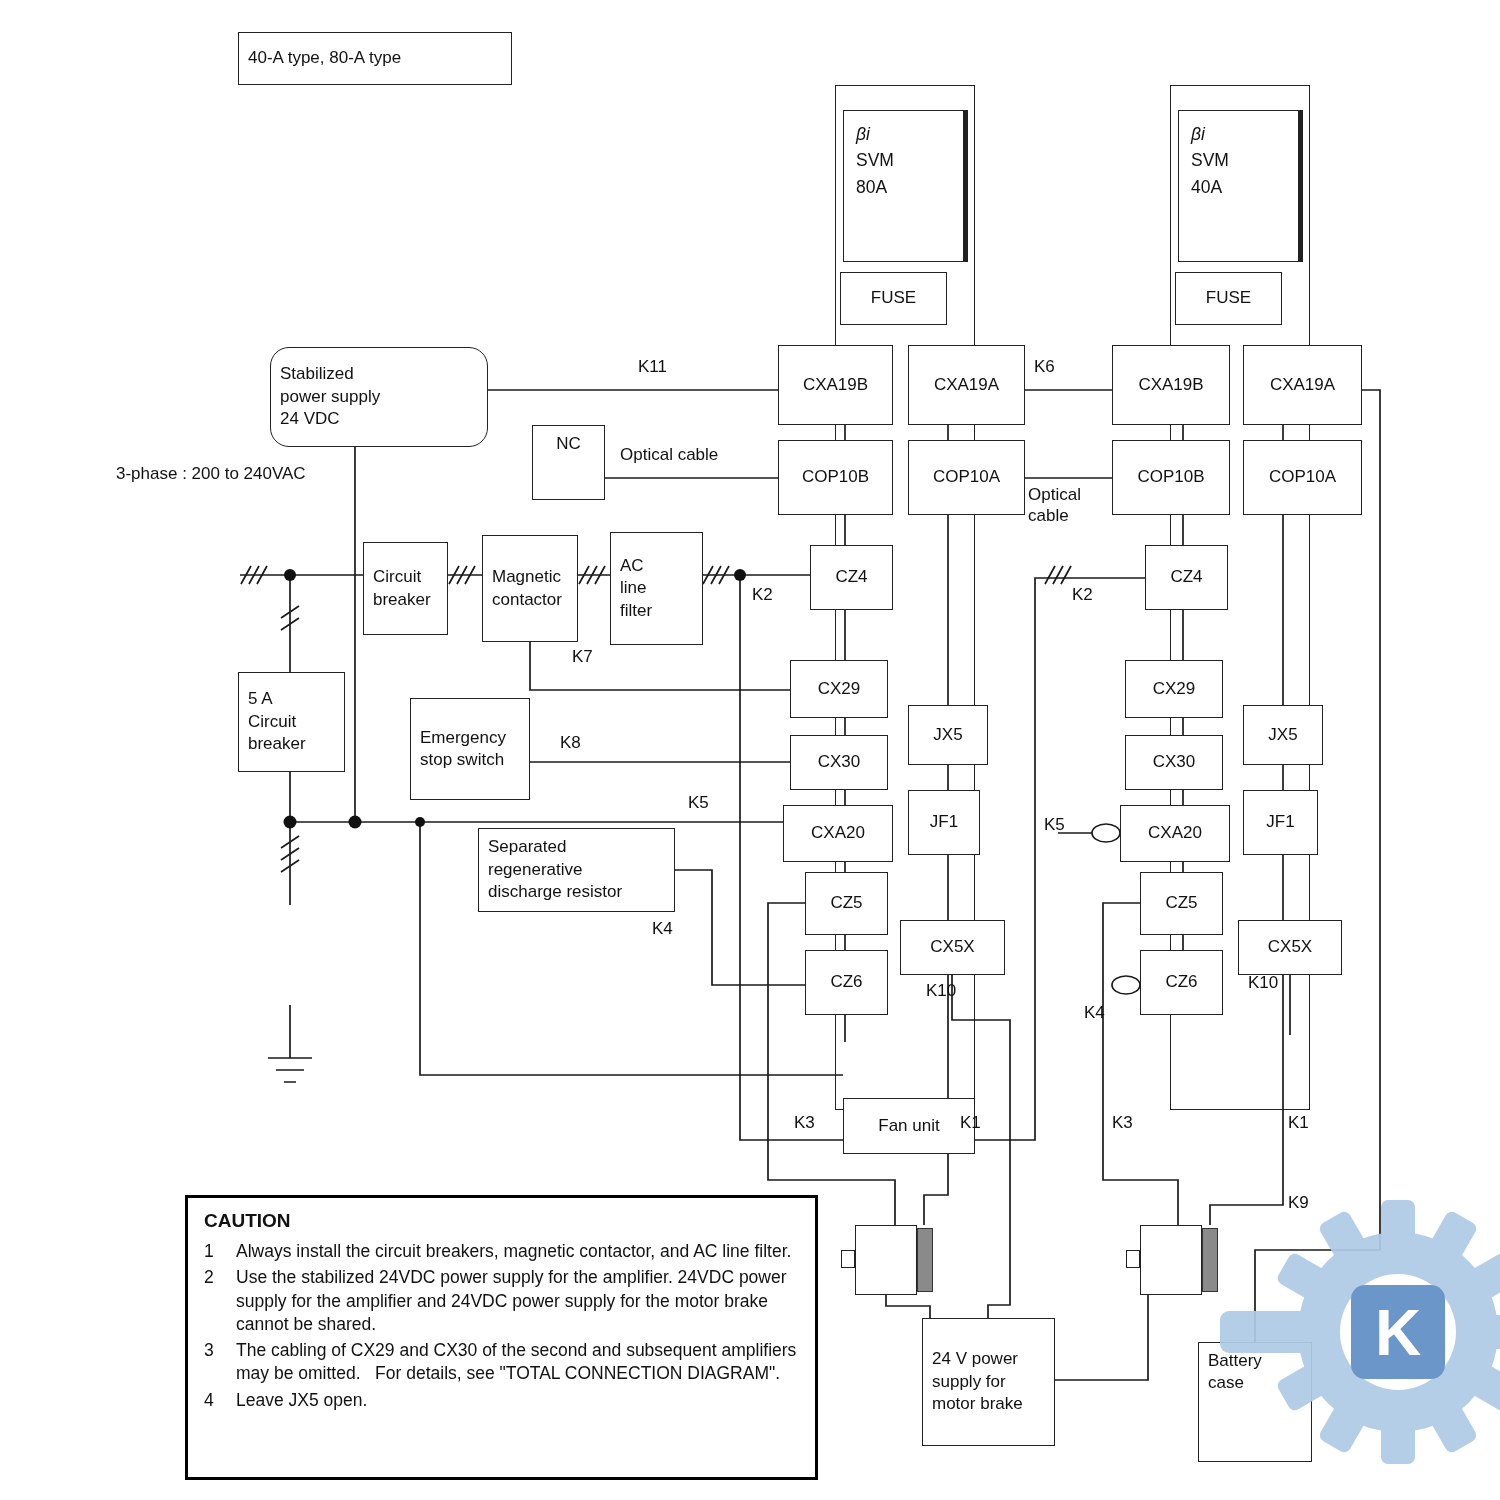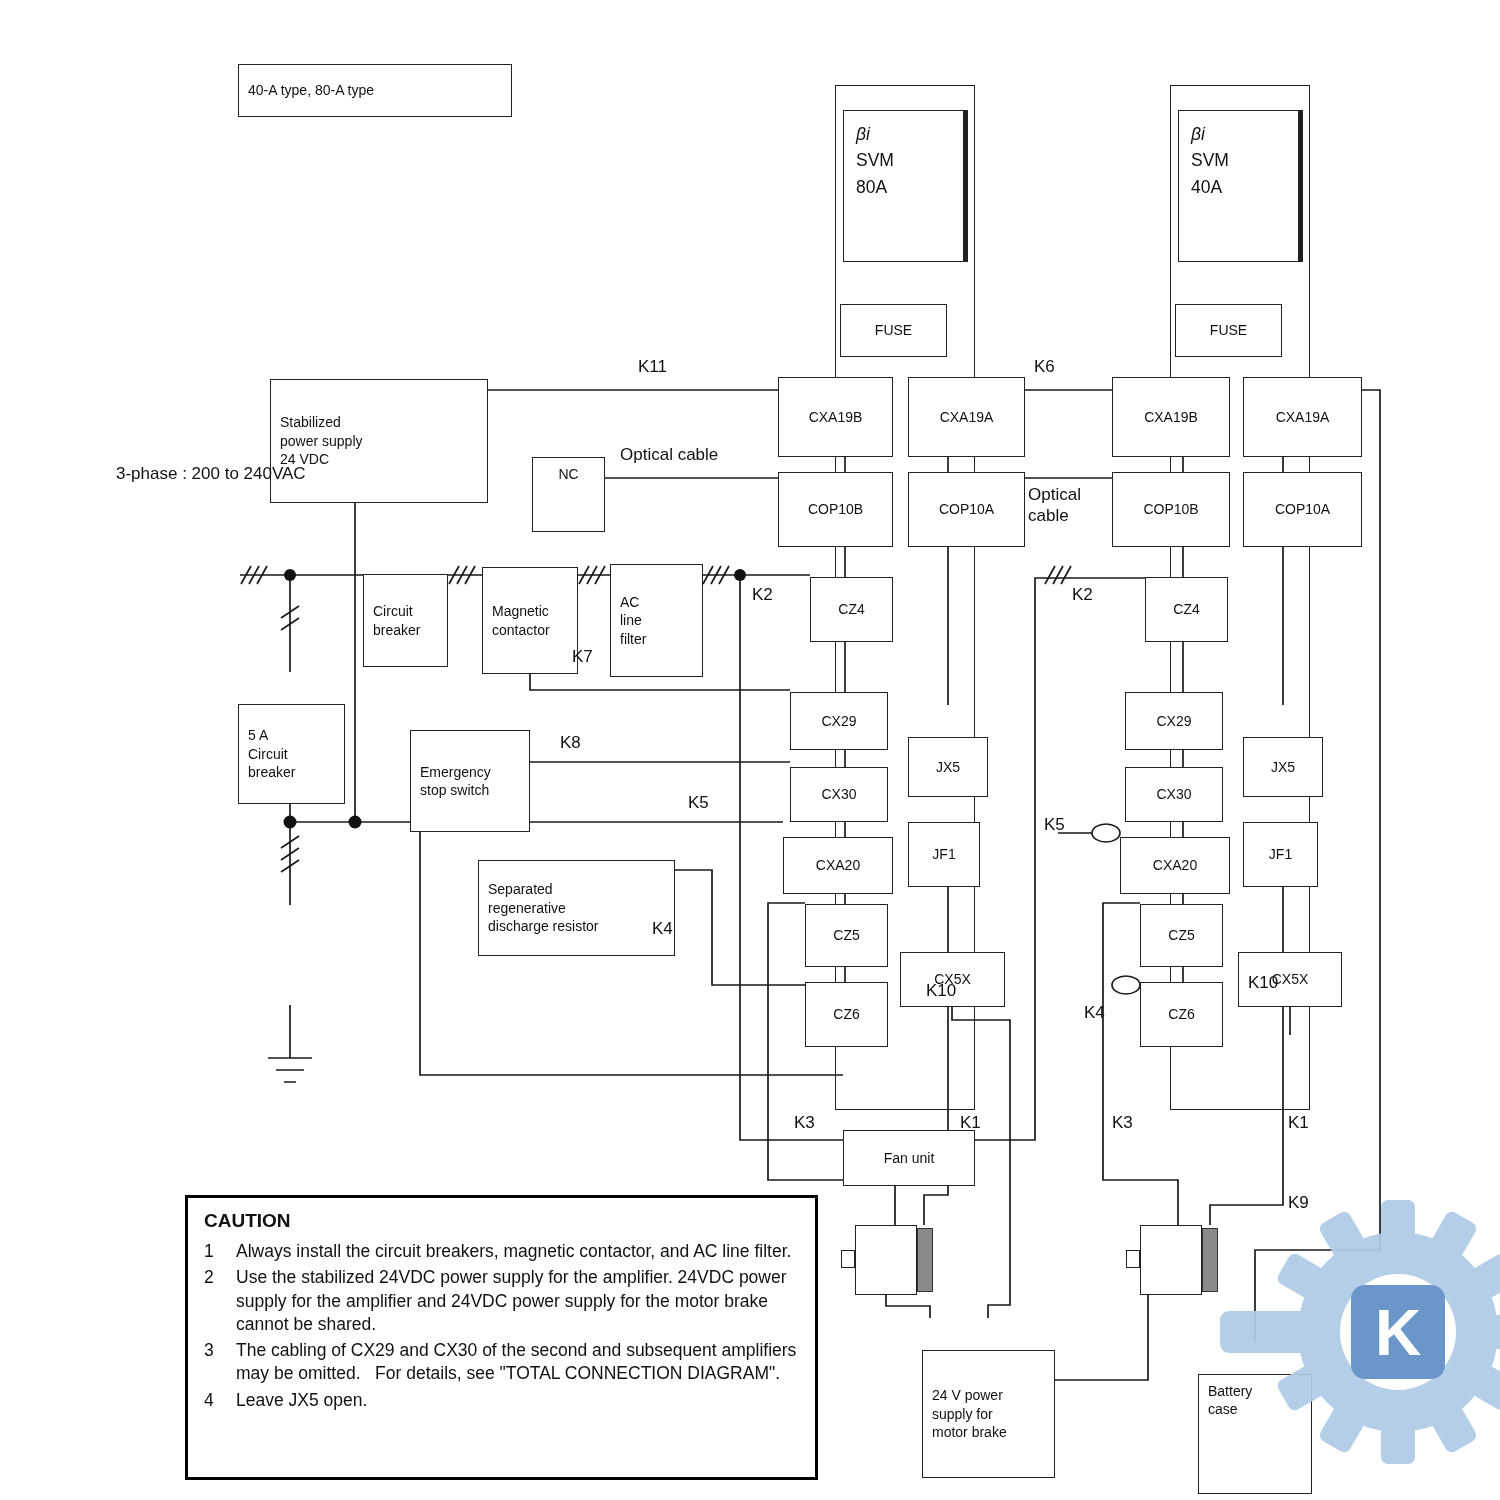--- a/index.html
+++ b/index.html
@@ -4,21 +4,21 @@
 <style>
   html,body{margin:0;padding:0;background:#fff;}
   .stage{position:relative;width:1500px;height:1500px;background:#fff;overflow:hidden;
          font-family:"Liberation Sans",sans-serif;color:#111;}
   svg.wires{position:absolute;left:0;top:0;}
   .w{stroke:#1a1a1a;stroke-width:1.7;fill:none;}
   .dot{fill:#111;stroke:none;}
   .frame{position:absolute;border:1.7px solid #222;background:transparent;box-sizing:border-box;}
   .box{position:absolute;background:#fff;border:1.7px solid #222;box-sizing:border-box;
        display:flex;align-items:center;justify-content:center;text-align:center;
-       font-size:14px;line-height:1.32;white-space:pre-line;margin-top:32px;}
+       font-size:17px;line-height:1.32;white-space:pre-line;}
   .box.l{justify-content:flex-start;text-align:left;padding-left:9px;padding-right:4px;}
   .box.tl{align-items:flex-start;padding-top:7px;}
   .svm{position:absolute;background:#fff;border:1.7px solid #222;border-right:5px solid #222;
        box-sizing:border-box;display:block;padding:10px 0 0 12px;font-size:17.5px;
        line-height:1.5;white-space:pre-line;}
   .svm::first-line{font-style:italic;}
   .lbl{position:absolute;font-size:17px;white-space:pre-line;line-height:1.25;}
   .motor{position:absolute;background:#fff;border:1.7px solid #222;box-sizing:border-box;}
   .enc{position:absolute;background:#8a8a8a;border:1px solid #333;box-sizing:border-box;}
   .caution{position:absolute;left:185px;top:1195px;width:633px;height:285px;border:3px solid #000;
@@ -78,37 +78,37 @@
     <circle class="dot" cx="740" cy="575" r="6"></circle>
     <circle class="dot" cx="290" cy="822" r="6.5"></circle>
     <circle class="dot" cx="355" cy="822" r="6.5"></circle>
     <circle class="dot" cx="420" cy="822" r="5"></circle>
   </svg>
 
   <div class="frame" style="left:835px;top:85px;width:140px;height:1025px;"></div>
   <div class="frame" style="left:1170px;top:85px;width:140px;height:1025px;"></div>
 
   <div class="box l" style="left:238px;top:32px;width:274px;height:53px;">40-A type, 80-A type</div>
-  <div class="box l" style="left:270px;top:347px;width:218px;height:124px;">Stabilized
+  <div class="box l" style="left:270px;top:347px;width:218px;height:100px;border-radius:19px;">Stabilized
 power supply
 24 VDC</div>
   <div class="box tl" style="left:532px;top:425px;width:73px;height:75px;">NC</div>
   <div class="box l" style="left:363px;top:542px;width:85px;height:93px;">Circuit
 breaker</div>
   <div class="box l" style="left:610px;top:532px;width:93px;height:113px;">AC
 line
 filter</div>
   <div class="box l" style="left:482px;top:535px;width:96px;height:107px;">Magnetic
 contactor</div>
   <div class="box l" style="left:238px;top:672px;width:107px;height:100px;">5 A
 Circuit
 breaker</div>
   <div class="box l" style="left:410px;top:698px;width:120px;height:102px;">Emergency
 stop switch</div>
-  <div class="box l" style="left:478px;top:828px;width:197px;height:96px;">Separated
+  <div class="box l" style="left:478px;top:828px;width:197px;height:84px;">Separated
 regenerative
 discharge resistor</div>
 
   <div class="svm" style="left:843px;top:110px;width:125px;height:152px;">βi
 SVM
 80A</div>
   <div class="box" style="left:840px;top:272px;width:107px;height:53px;">FUSE</div>
   <div class="box" style="left:778px;top:345px;width:115px;height:80px;">CXA19B</div>
   <div class="box" style="left:908px;top:345px;width:117px;height:80px;">CXA19A</div>
   <div class="box" style="left:778px;top:440px;width:115px;height:75px;">COP10B</div>

